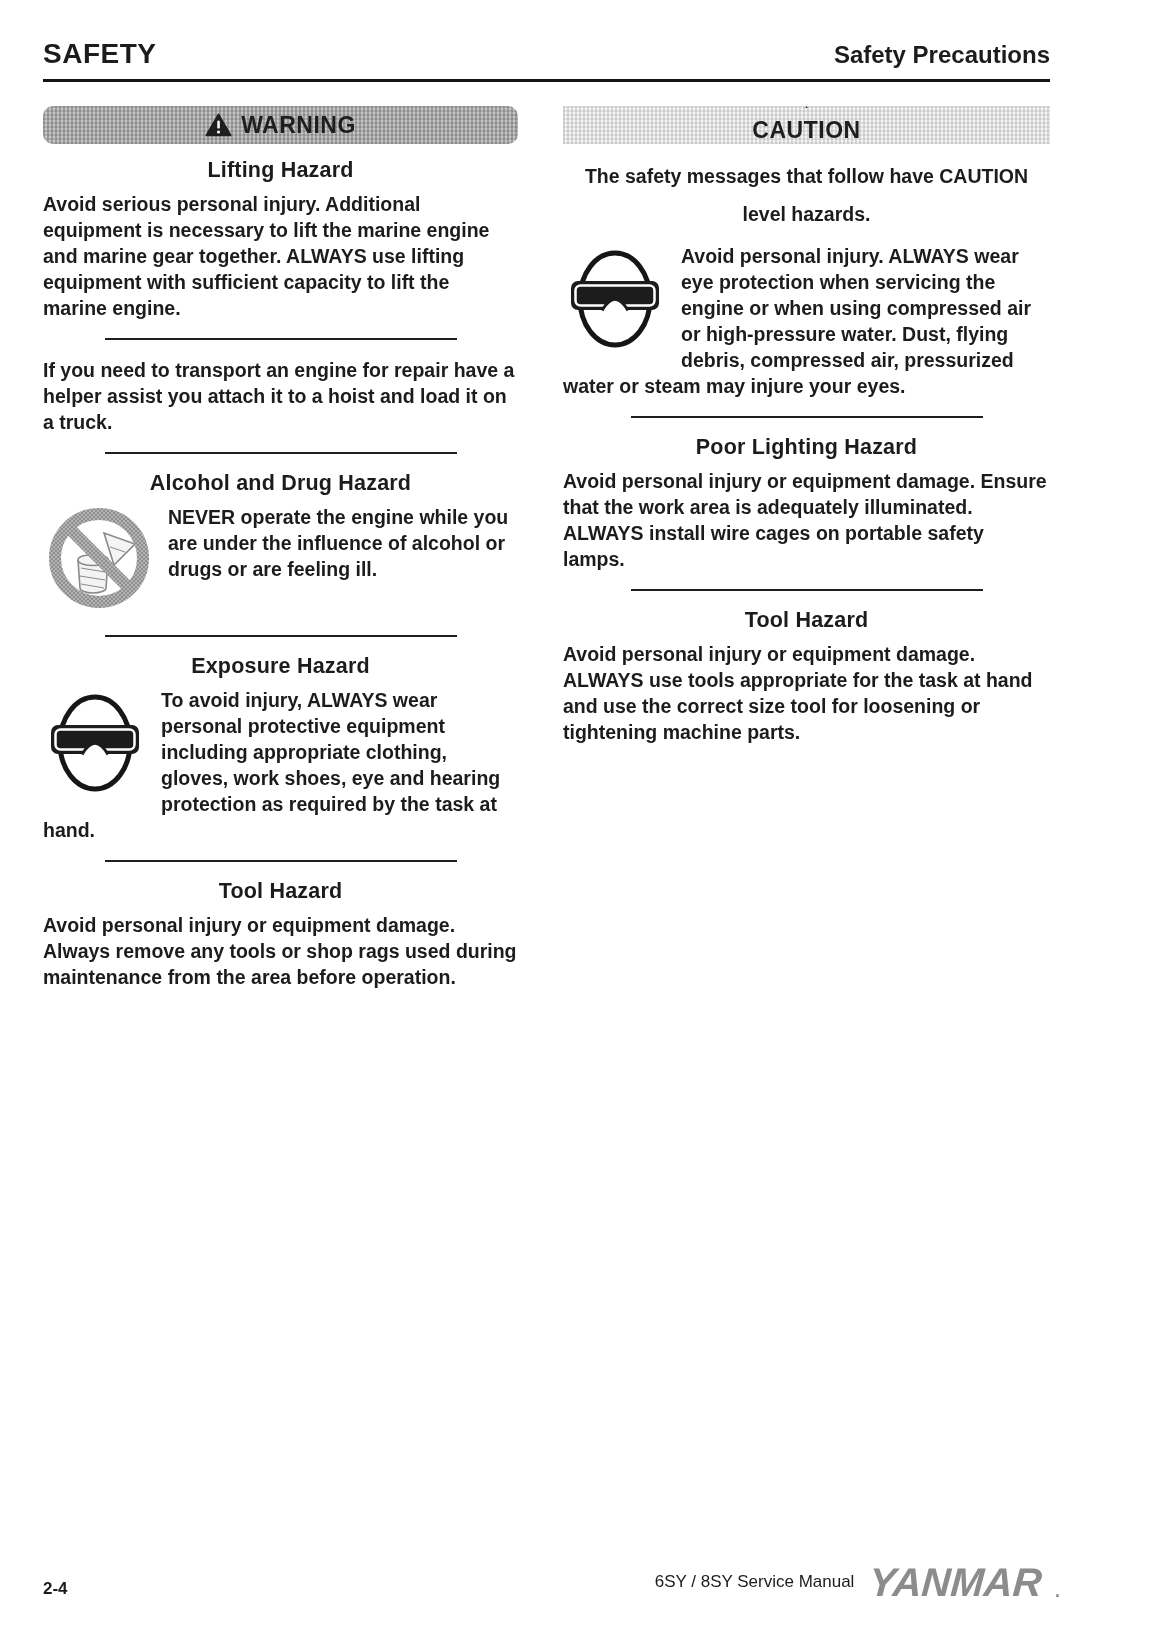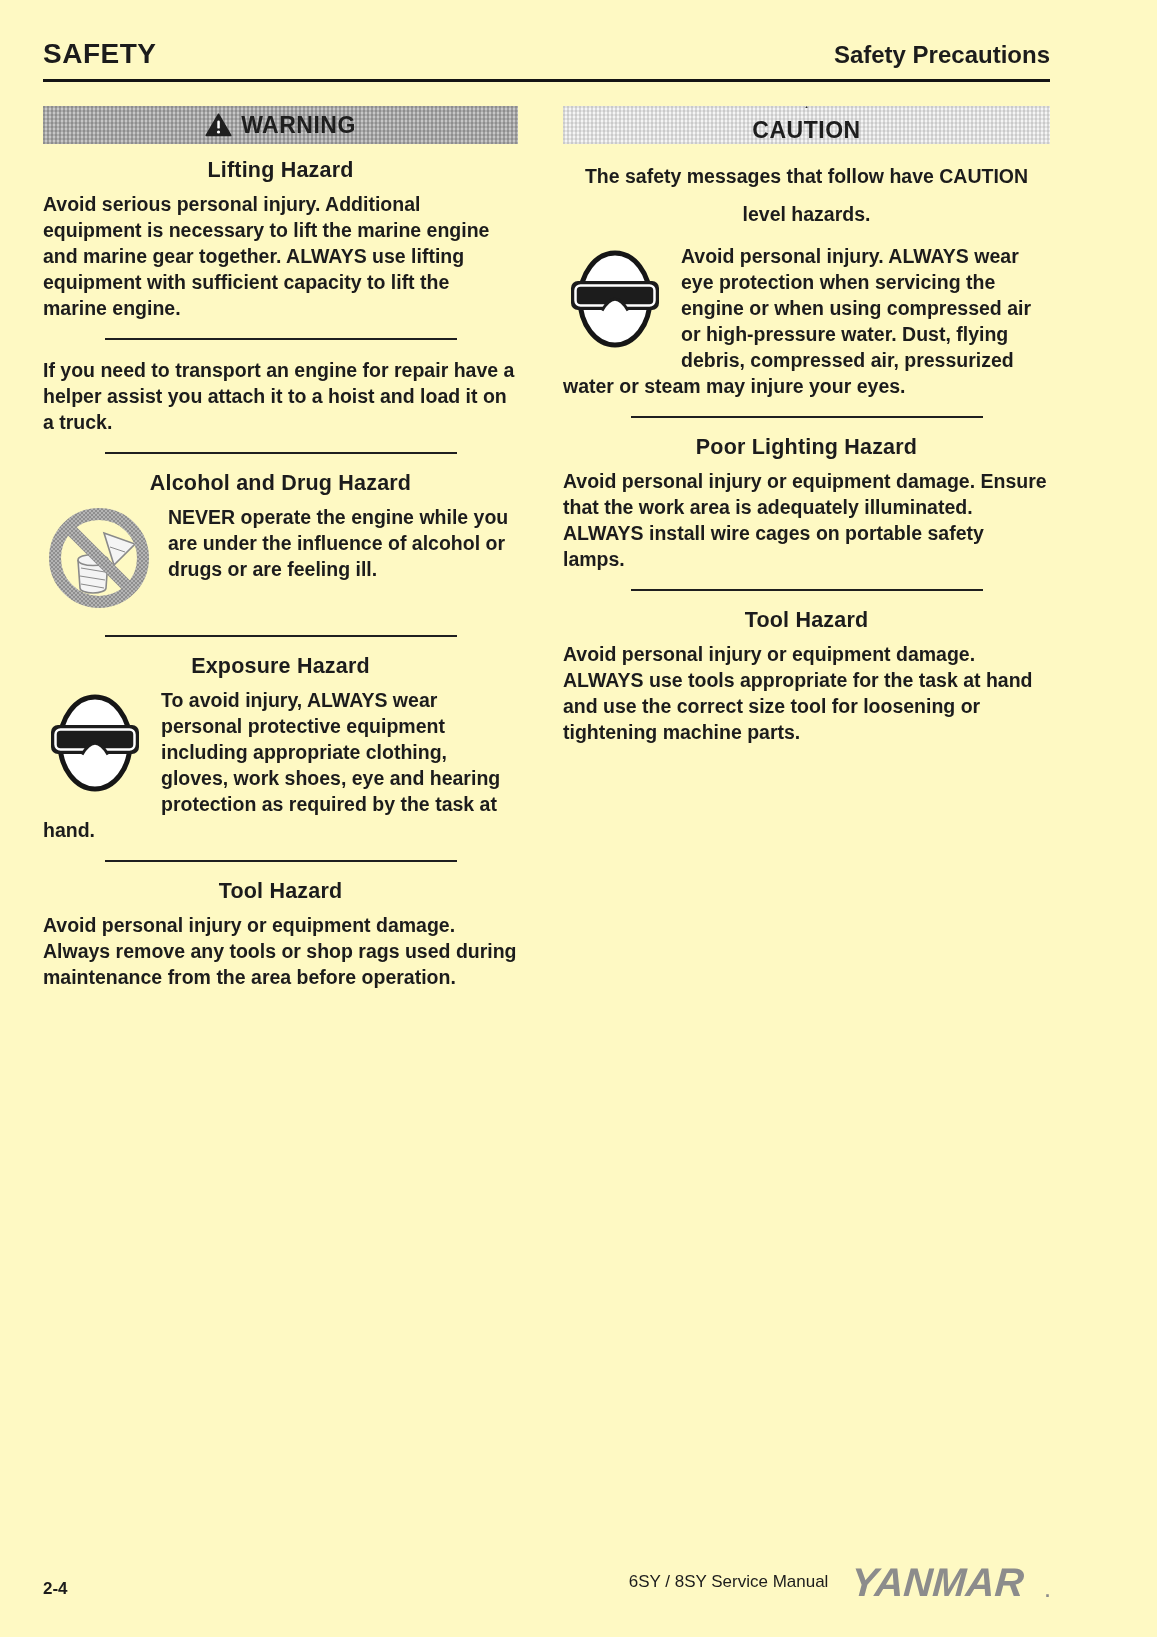--- a/index.html
+++ b/index.html
@@ -1,20 +1,20 @@
 <!DOCTYPE html>
 <html><head>
 <meta charset="utf-8">
 <style>
   html,body { margin:0; padding:0; background:#e9e9e9; }
   .page {
     position: relative;
     width: 1157px; height: 1637px;
     margin: 0 auto;
-    background: #fef9c3;
+    background: #ffffff;
     font-family: "Liberation Sans", sans-serif;
     color: #1c1c1c;
     overflow: hidden;
   }
   .content { padding: 38px 107px 0 43px; }
 
   
   .hdr {
     display: flex; justify-content: space-between; align-items: baseline;
     border-bottom: 3px solid #151515; padding-bottom: 9px;
@@ -29,20 +29,21 @@
 
   
   .banner {
     height: 38px; display: flex; align-items: center; justify-content: center;
     gap: 9px;
   }
   .banner-warning {
     background-image:
       repeating-linear-gradient(90deg, rgba(92,92,92,.38) 0 2px, rgba(0,0,0,0) 2px 4px),
       repeating-linear-gradient(0deg, #acacac 0 2px, #c7c7c7 2px 4px);
+    border-radius: 10px;
   }
   .banner-caution {
     background-image:
       repeating-linear-gradient(90deg, rgba(140,140,140,.28) 0 2px, rgba(0,0,0,0) 2px 4px),
       repeating-linear-gradient(0deg, #e2e2e2 0 2px, #f5f5f5 2px 4px);
     flex-direction: column;
   }
   .banner-label { font-size: 23px; font-weight: bold; letter-spacing: .5px; color:#1e1e1e; }
   .tri { display:block; }
 
@@ -51,25 +52,25 @@
   .bt { font-size: 19.5px; line-height: 26px; margin: 0; font-weight: bold; }
   .bt-bold { font-weight: bold; line-height: 38px; text-align: center; }
   .rule { width: 352px; border-top: 2px solid #1f1f1f; margin: 17px auto; clear: both; }
   .sec { clear: both; }
   .sec::after { content:""; display:block; clear:both; }
 
   .icon-float { float: left; margin: 2px 17px 8px 4px; }
 
   
   .ftr {
-    position: absolute; left: 43px; right: 107px; bottom: 38px;
+    position: absolute; left: 43px; right: 97px; bottom: 38px;
     display: flex; justify-content: space-between; align-items: flex-end;
   }
   .ftr-page { font-size: 17px; font-weight: bold; }
-  .ftr-right { display: flex; align-items: flex-end; gap: 22px; }
+  .ftr-right { display: flex; align-items: flex-end; gap: 14px; }
   .ftr-manual { font-size: 17px; margin-bottom: 7px; }
   .logo {
     font-size: 40px; font-weight: bold; font-style: italic;
     color: #8c8c8c; letter-spacing: 0px; line-height: .85;
     transform: skewX(-4deg); transform-origin: bottom left;
   }
   .logo-mark { font-size: 18px; font-weight: bold; color:#8c8c8c; line-height:.9; }
 </style>
 </head>
 <body>

